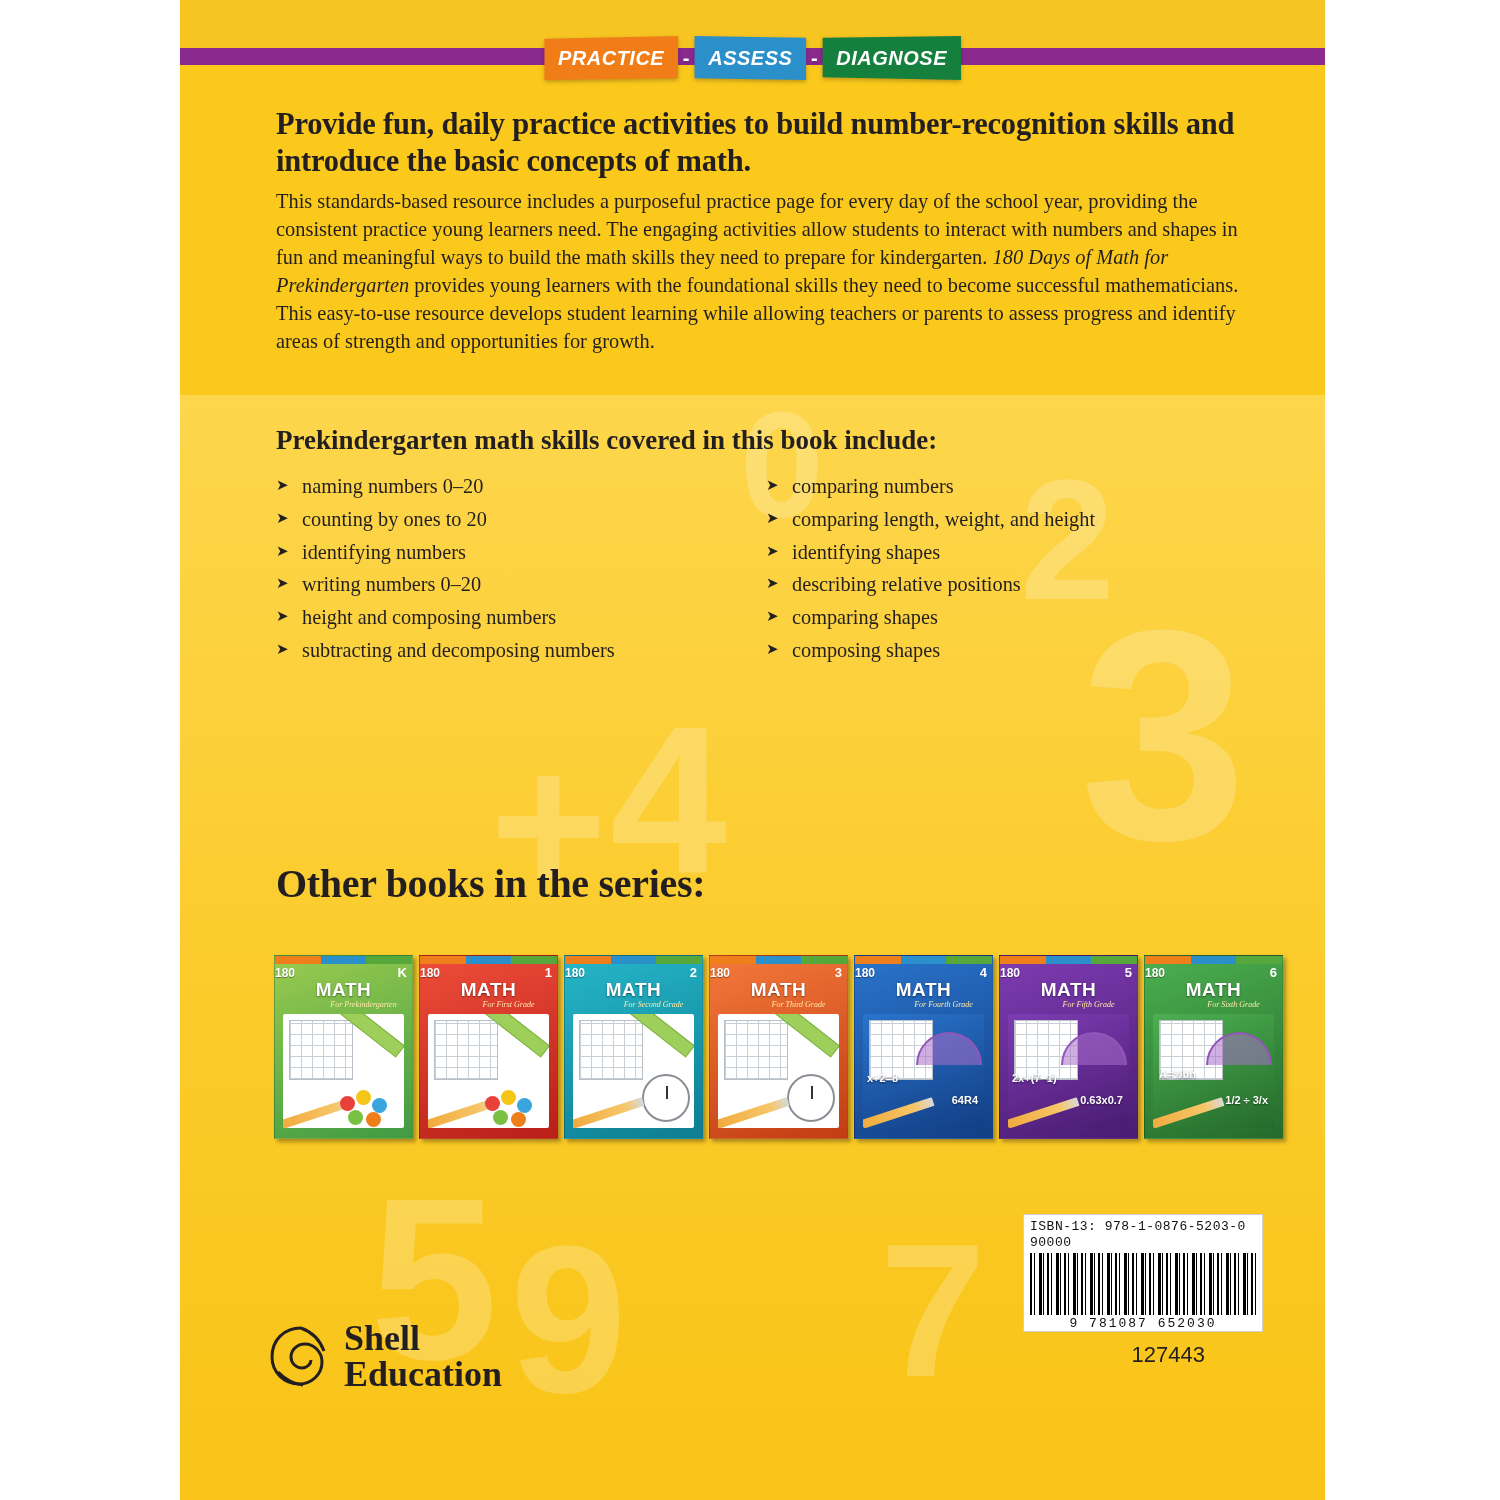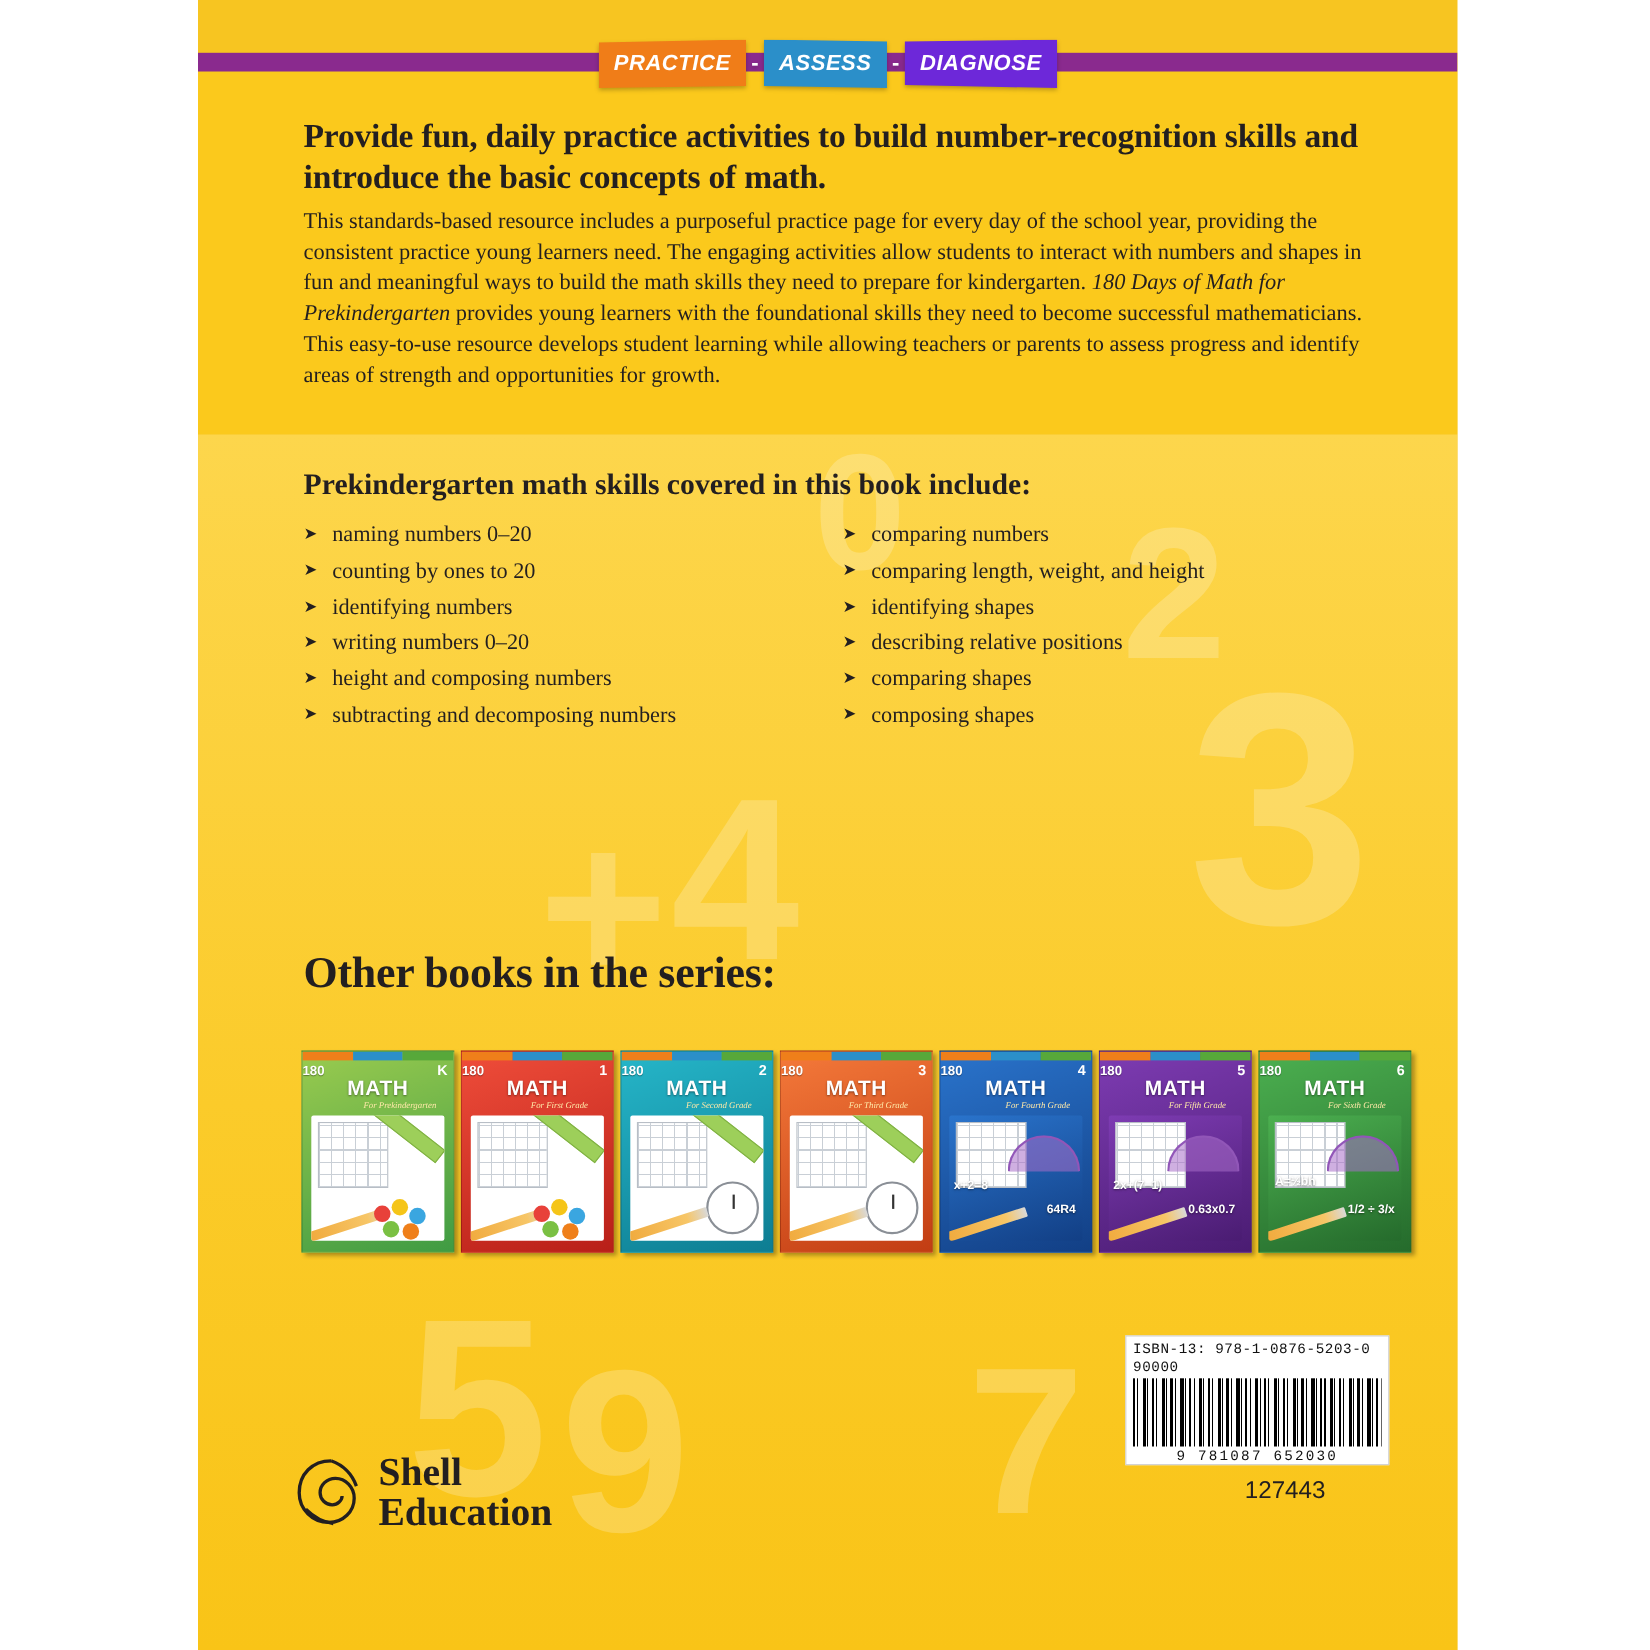--- a/index.html
+++ b/index.html
@@ -108,21 +108,21 @@
     color: #ffffff;
     font-family: "Liberation Sans", sans-serif;
     font-weight: bold;
     font-size: 20px;
     letter-spacing: 0.5px;
     padding: 0 14px;
     font-style: italic;
   }
   .seg-1 { background: #f07d18; clip-path: polygon(0 6%, 100% 0, 100% 96%, 0 100%); }
   .seg-2 { background: #2b8fc9; clip-path: polygon(0 0, 100% 4%, 100% 100%, 0 96%); }
-  .seg-3 { background: #6d28d9; clip-path: polygon(0 4%, 100% 0, 100% 100%, 0 94%); }
+  .seg-3 { background: #15803d; clip-path: polygon(0 4%, 100% 0, 100% 100%, 0 94%); }
   .banner .dash {
     display: flex;
     align-items: center;
     justify-content: center;
     color: #ffffff;
     font-family: "Liberation Sans", sans-serif;
     font-weight: bold;
     font-size: 20px;
     background: transparent;
     width: 16px;

